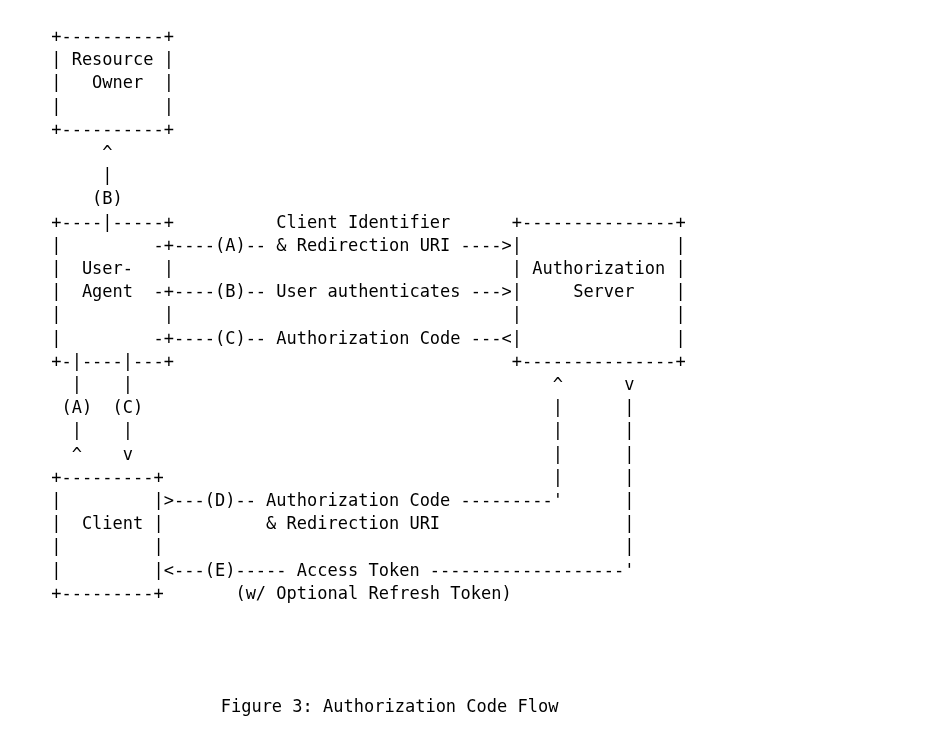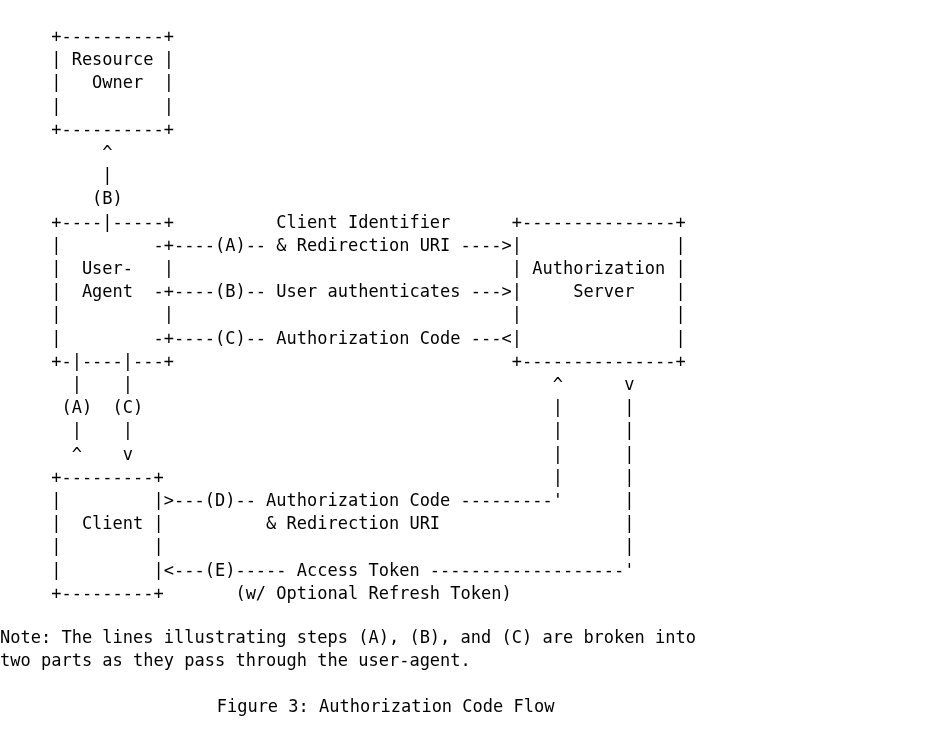--- a/index.html
+++ b/index.html
@@ -33,22 +33,23 @@
   }
   #diagram {
     left: 0px;
     top: 8px;
   }
   #note {
     left: 0px;
     top: 609px;
   }
   #caption {
-    left: 12px;
+    left: 0px;
     top: 678px;
+    padding-left: 16px;
   }
 </style>
 </head>
 <body>
 
 <div id="page">
 
   <pre class="ascii-block" id="diagram">     +----------+
      | Resource |
      |   Owner  |
@@ -68,18 +69,16 @@
       (A)  (C)                                        |      |
        |    |                                         |      |
        ^    v                                         |      |
      +---------+                                      |      |
      |         |&gt;---(D)-- Authorization Code ---------'      |
      |  Client |          &amp; Redirection URI                  |
      |         |                                             |
      |         |&lt;---(E)----- Access Token -------------------'
      +---------+       (w/ Optional Refresh Token)</pre>
 
-  <pre class="ascii-block" id="note">Note: The lines illustrating steps (A), (B), and (C) are broken into
-two parts as they pass through the user-agent.</pre>
 
   <pre class="ascii-block" id="caption">                    Figure 3: Authorization Code Flow</pre>
 
 </div>
 
 </body></html>

